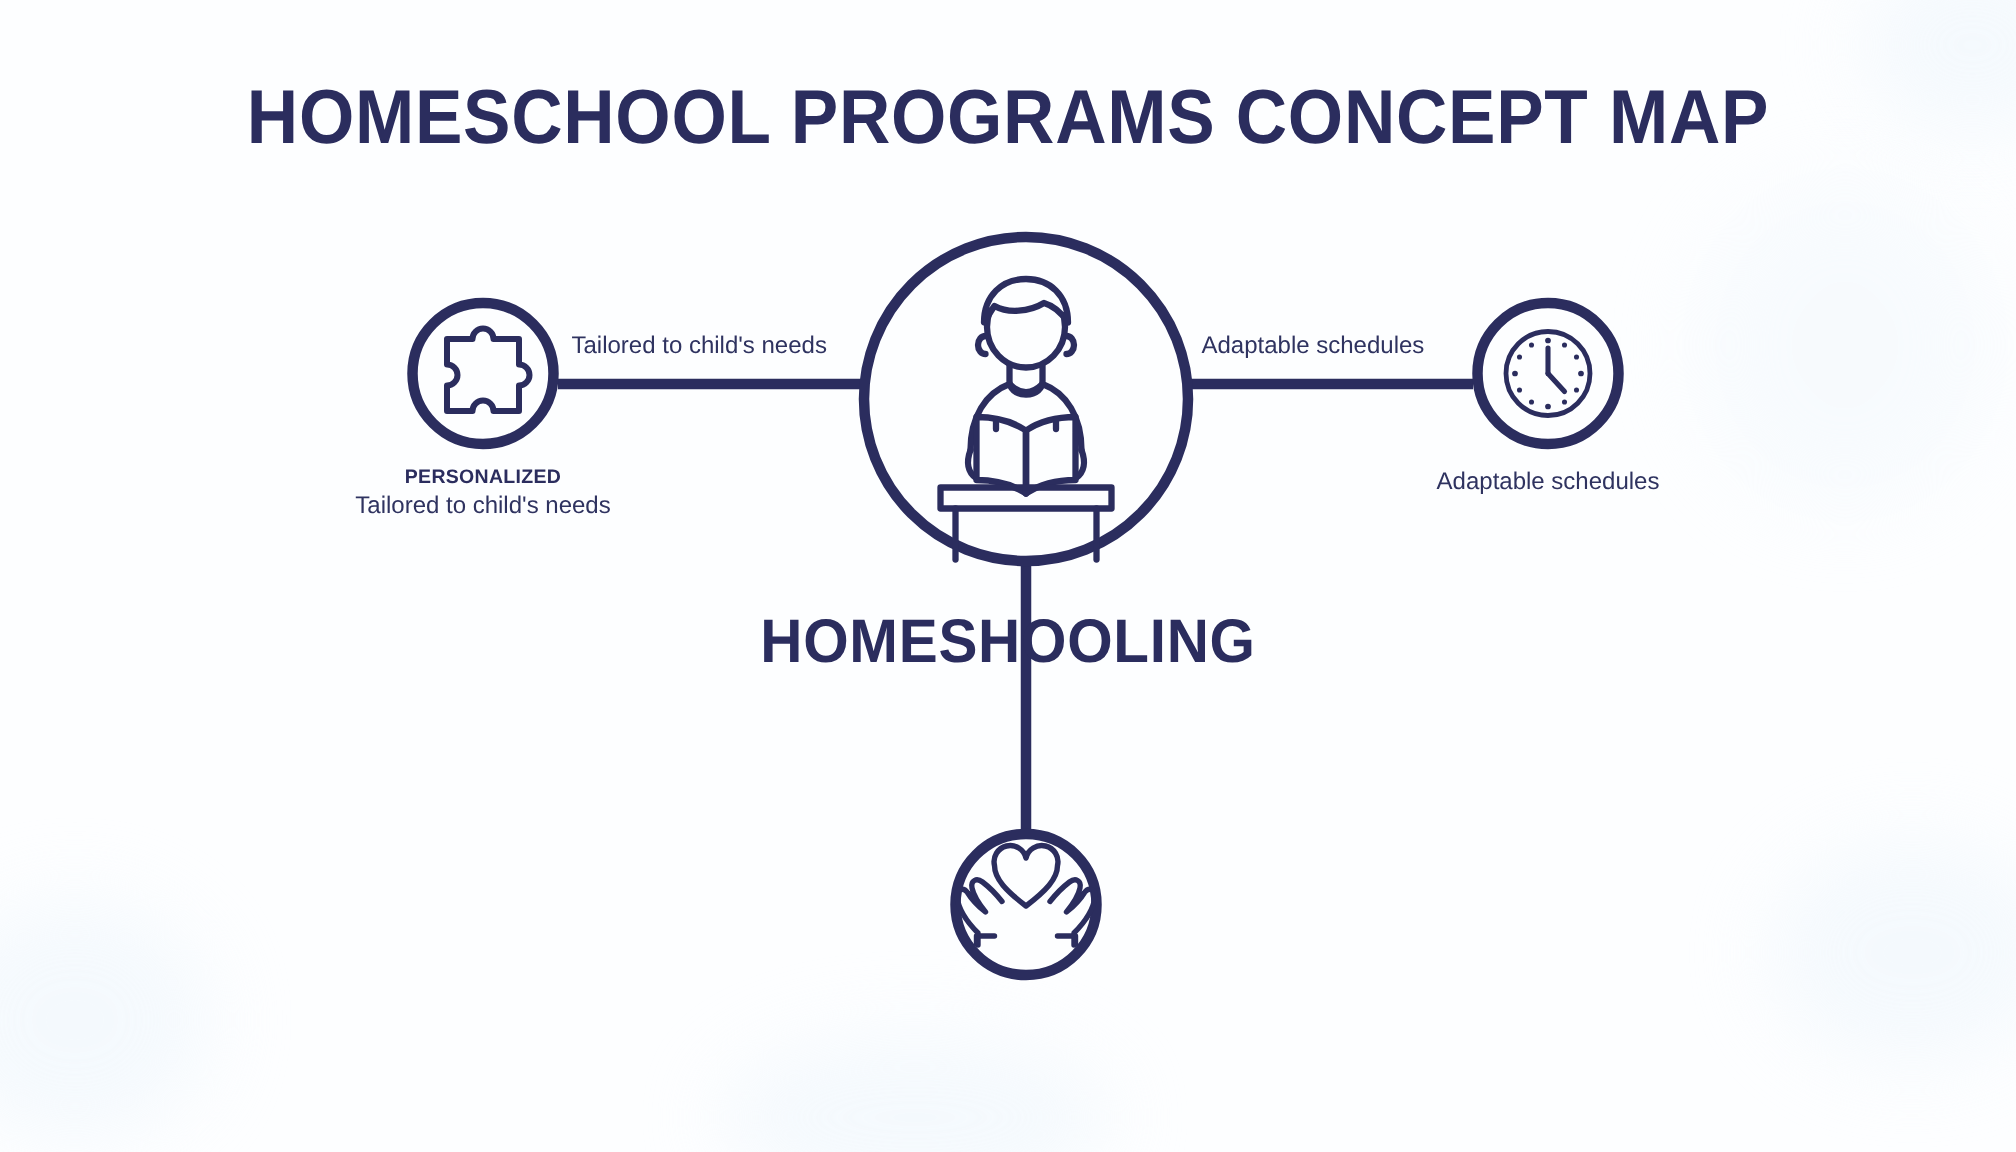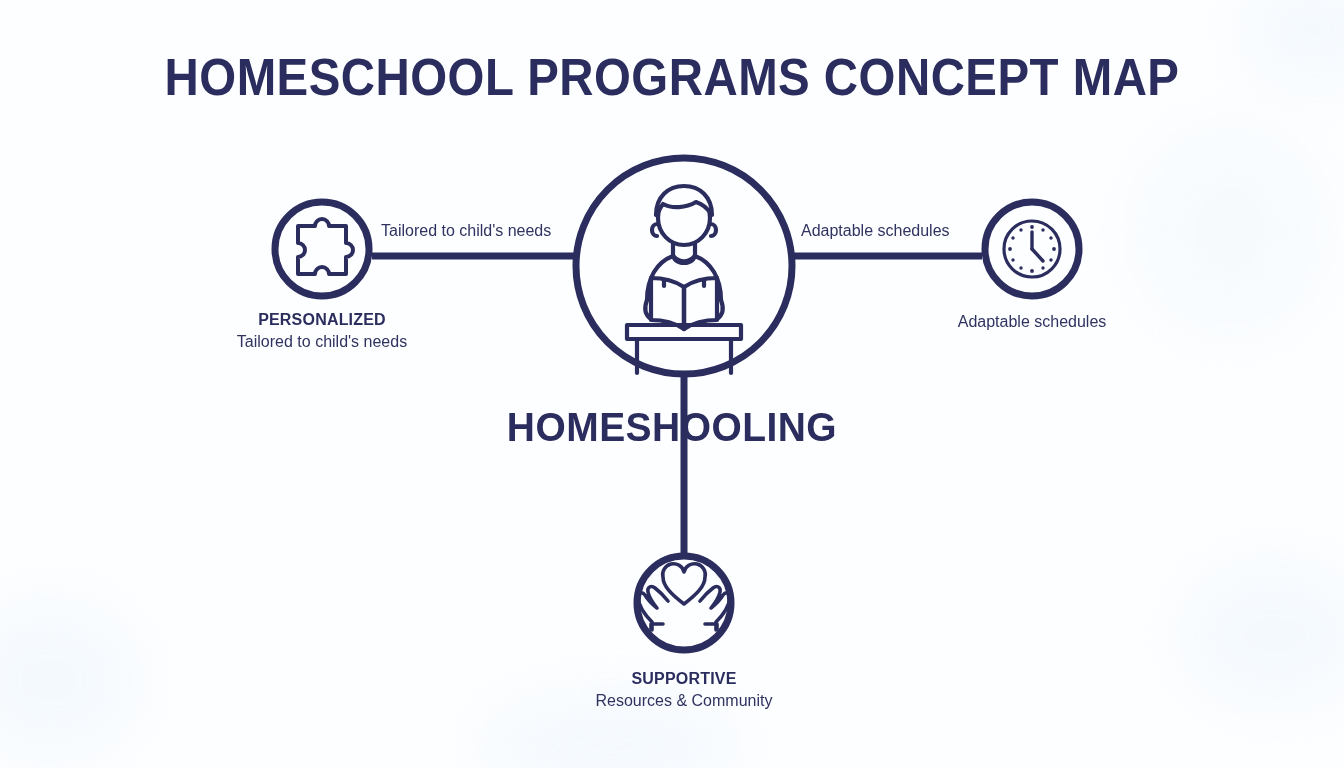--- a/index.html
+++ b/index.html
@@ -80,21 +80,21 @@
   }
 
   
   .node-caption {
     position: absolute;
     text-align: center;
     white-space: nowrap;
   }
   .node-caption .node-title {
     font-weight: bold;
-    font-size: 16px;
+    font-size: 13px;
     letter-spacing: .2px;
     color: #2b2d5e;
     line-height: 1.25;
   }
   .node-caption .node-sub {
     font-size: 16px;
     color: #2f3360;
     line-height: 1.45;
     font-weight: 400;
   }
@@ -215,18 +215,14 @@
 
   <div class="node-caption caption-personalized">
     <div class="node-title">PERSONALIZED</div>
     <div class="node-sub">Tailored to child's needs</div>
   </div>
 
   <div class="node-caption caption-flexible">
     <div class="node-sub">Adaptable schedules</div>
   </div>
 
-  <div class="node-caption caption-supportive">
-    <div class="node-title">SUPPORTIVE</div>
-    <div class="node-sub">Resources &amp; Community</div>
-  </div>
 
 </div>
 
 </body></html>

